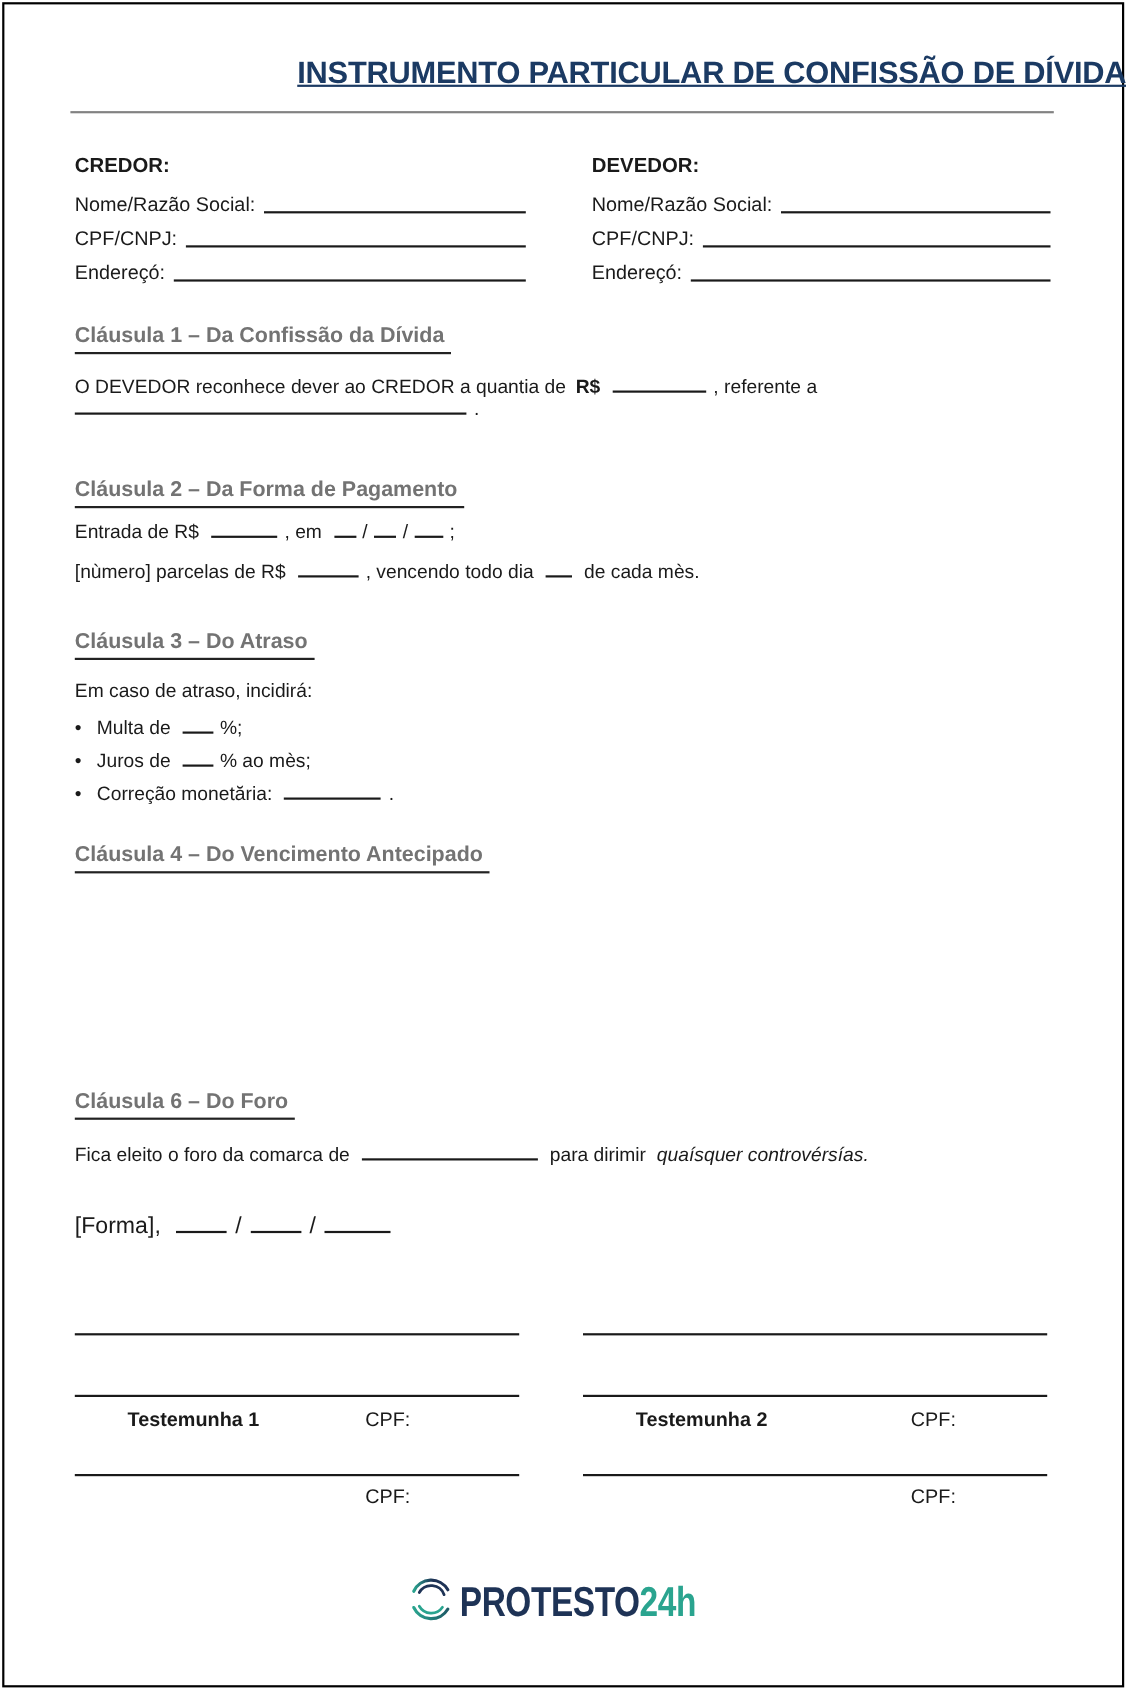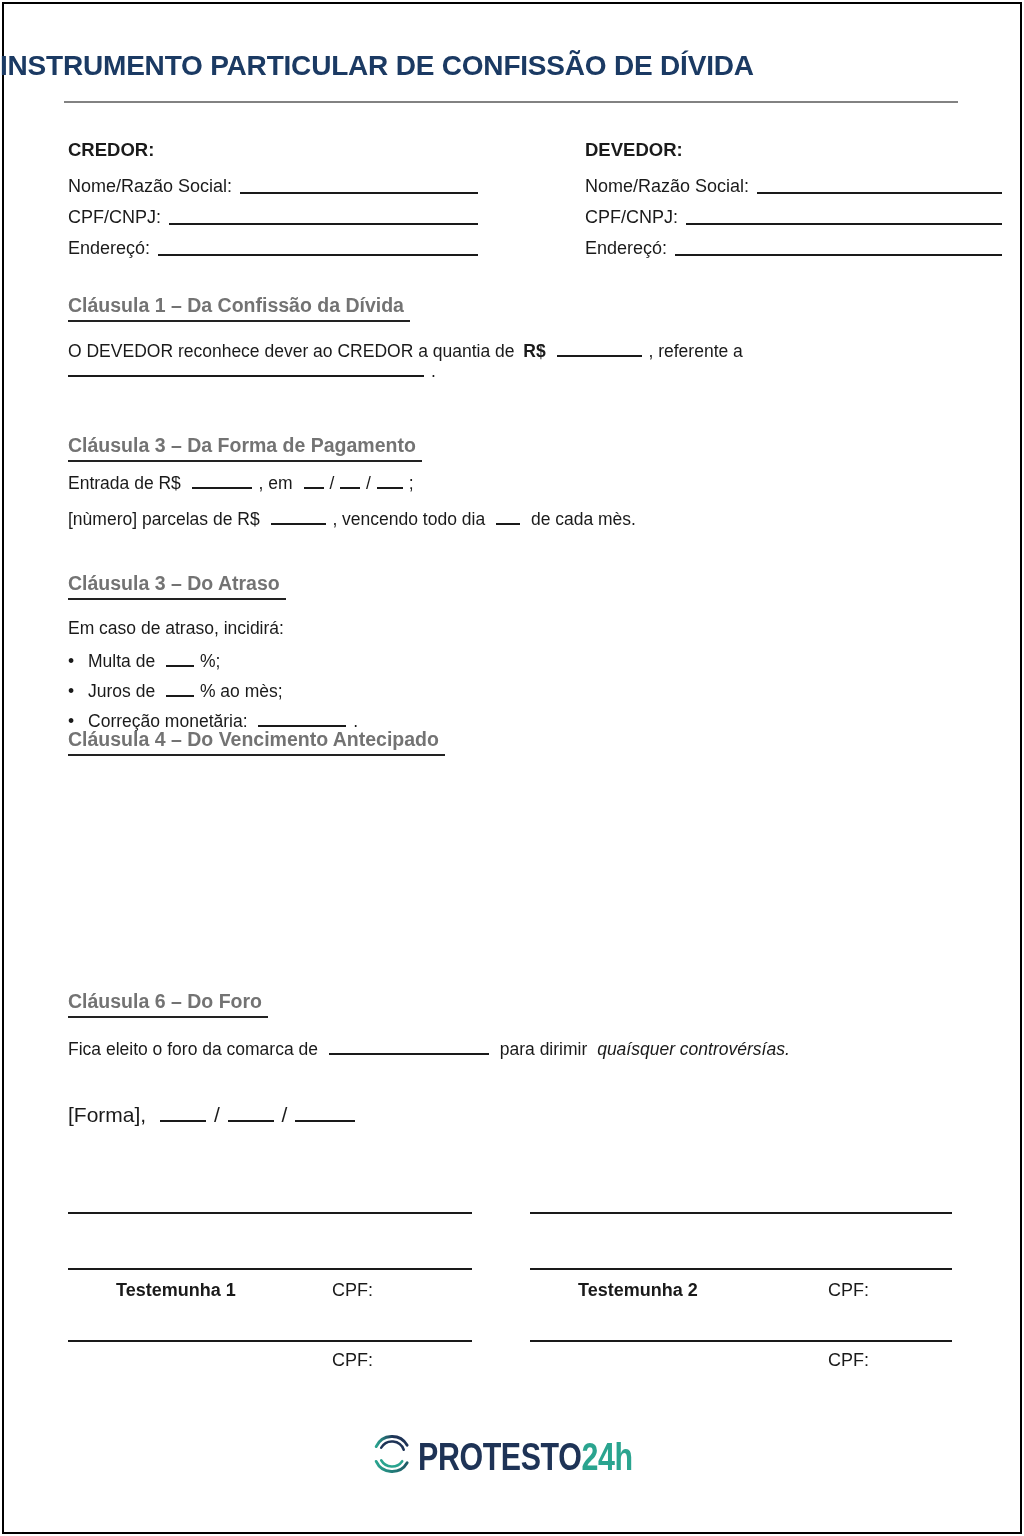--- a/index.html
+++ b/index.html
@@ -8,28 +8,28 @@
     width:1024px;height:1536px;
     background:#ffffff;
     font-family:"Liberation Sans", sans-serif;
     color:#1a1a1a;
     overflow:hidden;
   }
   .frame{position:absolute;inset:2px;border:2px solid #000;pointer-events:none;}
   
   .doc-title{
     position:absolute;top:50px;left:0;right:0;
-    text-align:left;font-weight:bold;font-size:28px;
-    letter-spacing:-0.2px;color:#1b3a63;white-space:nowrap;
+    text-align:right;font-weight:bold;font-size:28px;
+    letter-spacing:-0.2px;color:#1b3a63;white-space:nowrap;text-decoration:underline;
   }
   .title-rule{position:absolute;top:101px;left:64px;width:894px;height:2px;background:#828282;}
   
   .party{position:absolute;top:137px;}
   .party.credor{left:68px;width:410px;}
-  .party.devedor{left:538px;width:417px;margin-left:47px;}
+  .party.devedor{left:538px;width:417px;}
   .party-heading{font-size:18.5px;font-weight:bold;height:30px;line-height:26px;}
   .field{display:flex;align-items:flex-end;height:31px;}
   .field-label{white-space:nowrap;padding-right:8px;font-size:18px;line-height:24px;}
   .field-blank{flex:1;border-bottom:2px solid #1a1a1a;margin-bottom:4px;}
   
   .clause-h{
     position:absolute;left:68px;
     font-size:19.5px;font-weight:bold;color:#737373;
     border-bottom:2px solid #222;padding:0 6px 3px 0;white-space:nowrap;
   }
@@ -100,21 +100,21 @@
     <span>O DEVEDOR reconhece dever ao CREDOR a quantia de</span>
     <span class="bold" style="margin-left:4px">R$</span>
     <span class="bl" style="width:85px;margin-left:6px;margin-right:2px"></span>
     <span>, referente a</span>
   </div>
   <div class="para" style="top:360px">
     <span class="bl" style="width:356px;margin-right:2px"></span>
     <span>.</span>
   </div>
 
-  <div class="clause-h" style="top:434px">Cláusula 3 – Da Forma de Pagamento</div>
+  <div class="clause-h" style="top:434px">Cláusula 2 – Da Forma de Pagamento</div>
   <div class="para" style="top:508px">
     <span>[nùmero] parcelas de R$</span>
     <span class="bl" style="width:55px;margin-left:6px;margin-right:2px"></span>
     <span>, vencendo todo dia</span>
     <span class="bl" style="width:24px;margin-left:6px;margin-right:6px"></span>
     <span>de cada mès.</span>
   </div>
   <div class="para" style="top:472px">
     <span>Entrada de R$</span>
     <span class="bl" style="width:60px;margin-left:6px;margin-right:2px"></span>
@@ -141,21 +141,21 @@
     <span class="bl" style="width:28px;margin-left:6px;margin-right:1px"></span>
     <span>% ao mès;</span>
   </div>
   <div class="para" style="top:710px">
     <span class="bullet">•</span>
     <span>Correção monetăria:</span>
     <span class="bl" style="width:88px;margin-left:6px;margin-right:2px"></span>
     <span>.</span>
   </div>
 
-  <div class="clause-h" style="top:728px">Cláusula 4 – Do Vencimento Antecipado</div>
+  <div class="clause-h" style="top:766px">Cláusula 4 – Do Vencimento Antecipado</div>
 
 
   <div class="clause-h" style="top:990px">Cláusula 6 – Do Foro</div>
   <div class="para" style="top:1038px">
     <span>Fica eleito o foro da comarca de</span>
     <span class="bl" style="width:160px;margin-left:6px;margin-right:6px"></span>
     <span>para dirimir</span>
     <span class="it">quaísquer controvérsías.</span>
   </div>
 

